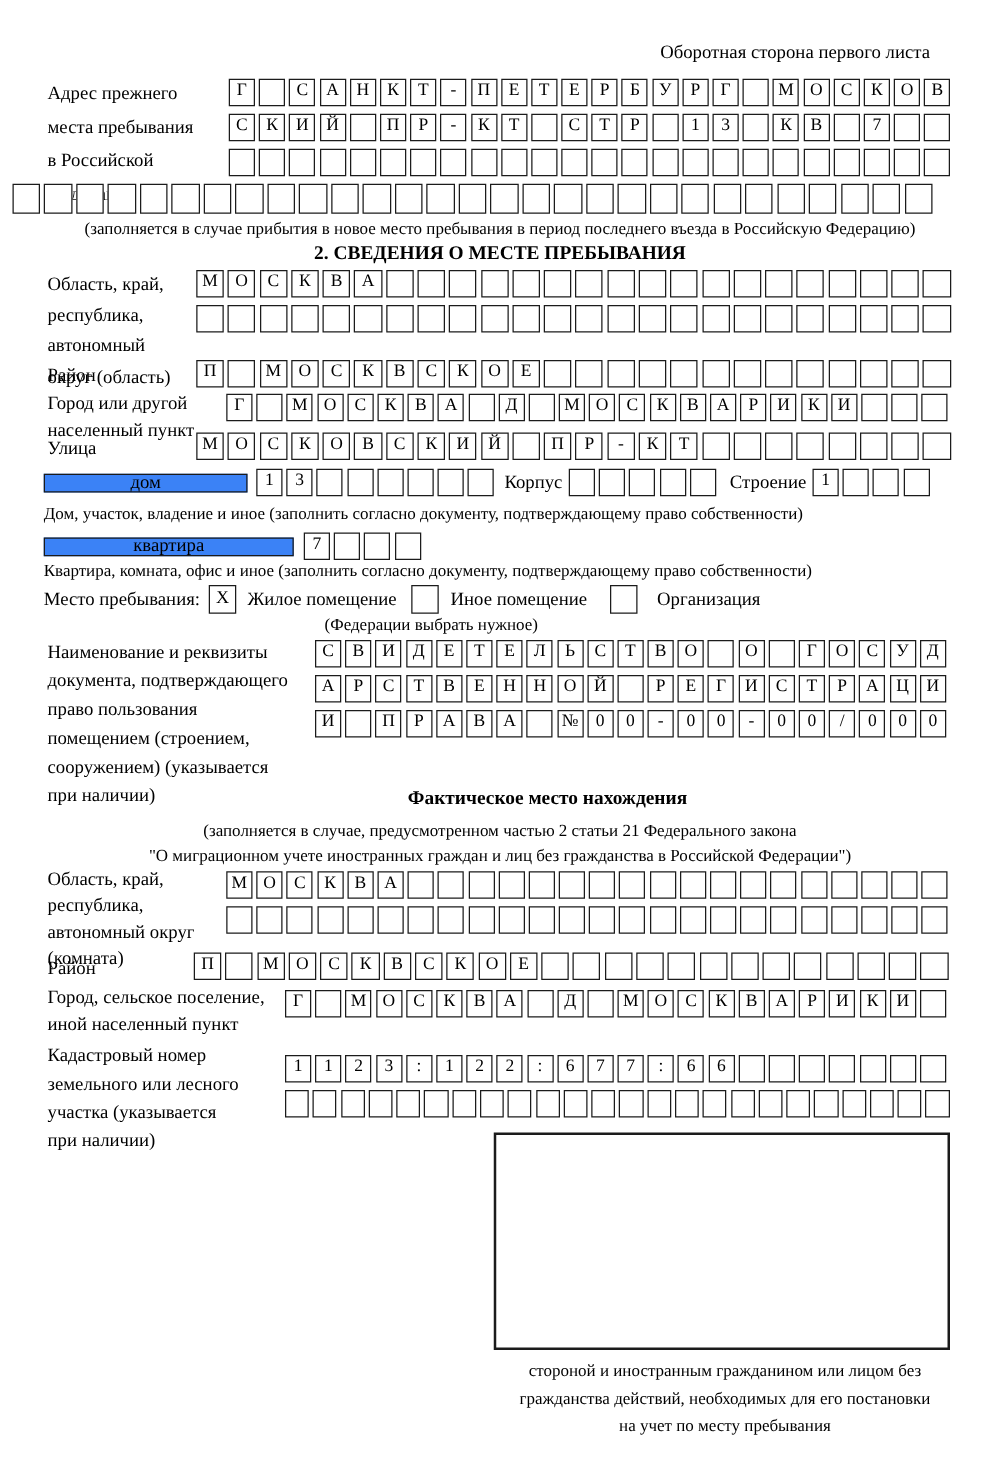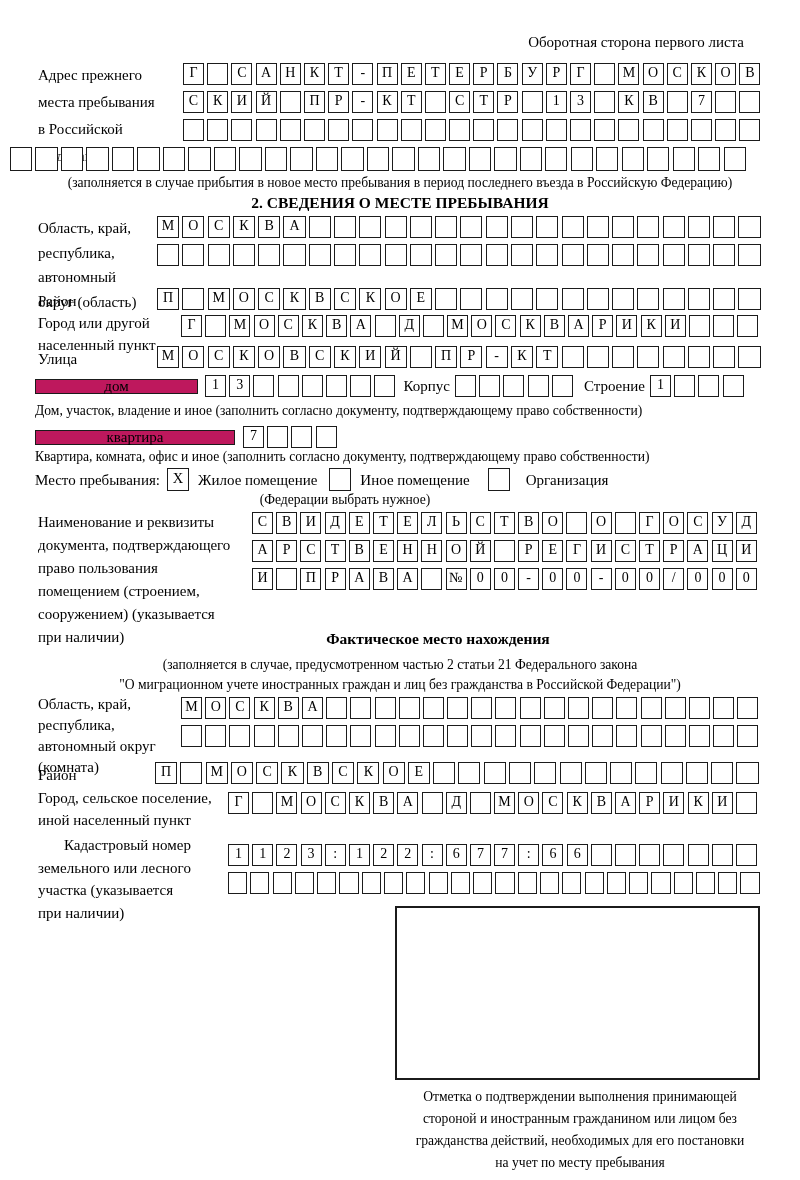--- a/index.html
+++ b/index.html
@@ -11,21 +11,21 @@
   .note{font-size:13.6px;white-space:nowrap;}
   .bold{font-weight:bold;}
   .center{text-align:center;width:800px;left:0;}
   .cells{display:flex;position:absolute;}
   .cell{box-sizing:border-box;flex:0 0 auto;width:21px;height:22px;border:1.8px solid #1b1b1b;
         margin-right:3.2px;font-size:14px;line-height:18px;text-align:center;background:#fff;}
   .p25 .cell{width:22.1px;}
   .pw  .cell{width:22.3px;height:24px;line-height:20px;}
   .s   .cell{width:19.2px;margin-right:3.1px;}
   .fieldbox{box-sizing:border-box;border:1.8px solid #1b1b1b;height:15px;display:flex;
-            align-items:center;justify-content:center;font-size:15px;background:#be185d;}
+            align-items:center;justify-content:center;font-size:15px;background:#3b82f6;}
   .hrow{display:flex;align-items:center;position:absolute;}
   .hrow .cells{position:static;}
   .cb{box-sizing:border-box;width:22px;height:23px;border:1.8px solid #1b1b1b;font-size:14.5px;
       line-height:19px;text-align:center;background:#fff;flex:0 0 auto;}
   .stamp{box-sizing:border-box;border:2px solid #1b1b1b;background:#fff;}
   .cap{font-size:13.6px;line-height:22px;text-align:center;}
 </style>
 </head>
 <body>
 
@@ -558,21 +558,21 @@
       <span class="cell">В</span>
       <span class="cell">А</span>
       <span class="cell">Р</span>
       <span class="cell">И</span>
       <span class="cell">К</span>
       <span class="cell">И</span>
       <span class="cell"></span>
     </div>
 
   <div class="abs" style="left:38px;top:834px;">
-    <div class="lbl" style="line-height:22.5px;margin-left:26px;">Кадастровый номер</div>
+    <div class="lbl" style="line-height:22.5px;">Кадастровый номер</div>
     <div class="lbl" style="line-height:22.5px;">земельного или лесного</div>
     <div class="lbl" style="line-height:22.5px;">участка (указывается</div>
     <div class="lbl" style="line-height:22.5px;">при наличии)</div>
   </div>
   <div class="cells" style="left:228px;top:844px;">
       <span class="cell">1</span>
       <span class="cell">1</span>
       <span class="cell">2</span>
       <span class="cell">3</span>
       <span class="cell">:</span>
@@ -616,19 +616,18 @@
       <span class="cell"></span>
       <span class="cell"></span>
       <span class="cell"></span>
       <span class="cell"></span>
       <span class="cell"></span>
       <span class="cell"></span>
     </div>
 
   <div class="abs stamp" style="left:395px;top:906px;width:365px;height:174px;"></div>
   <div class="abs" style="left:378px;top:1086px;width:404px;">
-    <div class="cap">Отметка о подтверждении выполнения принимающей</div>
     <div class="cap">стороной и иностранным гражданином или лицом без</div>
     <div class="cap">гражданства действий, необходимых для его постановки</div>
     <div class="cap">на учет по месту пребывания</div>
   </div>
 
 </div>
 
 </body></html>

